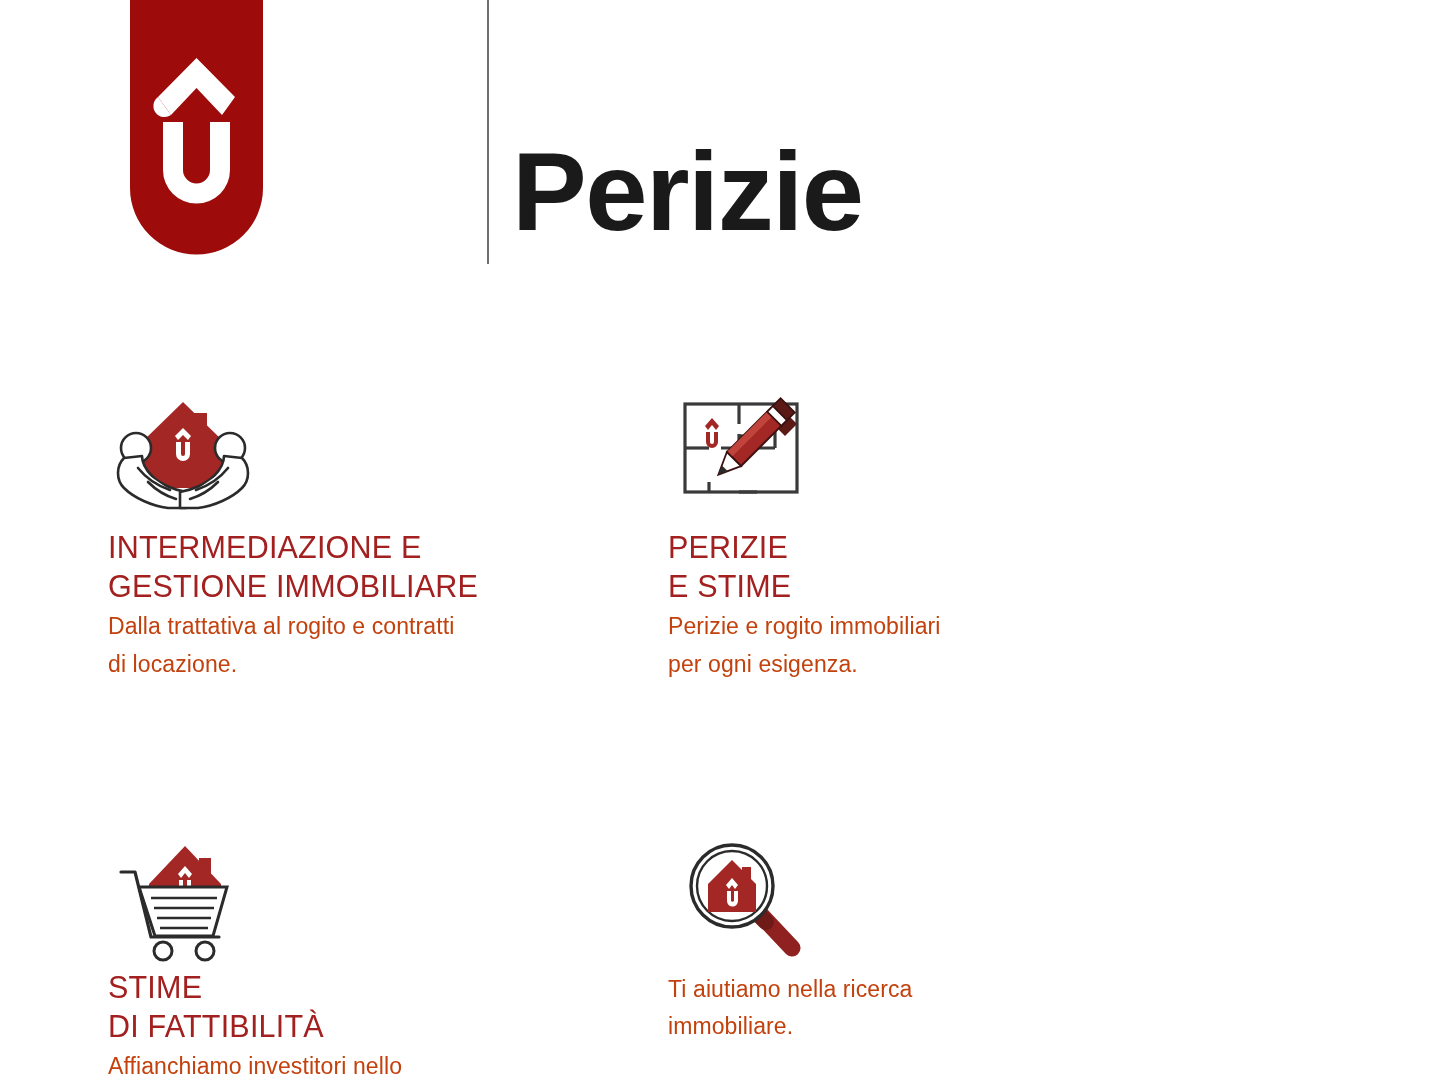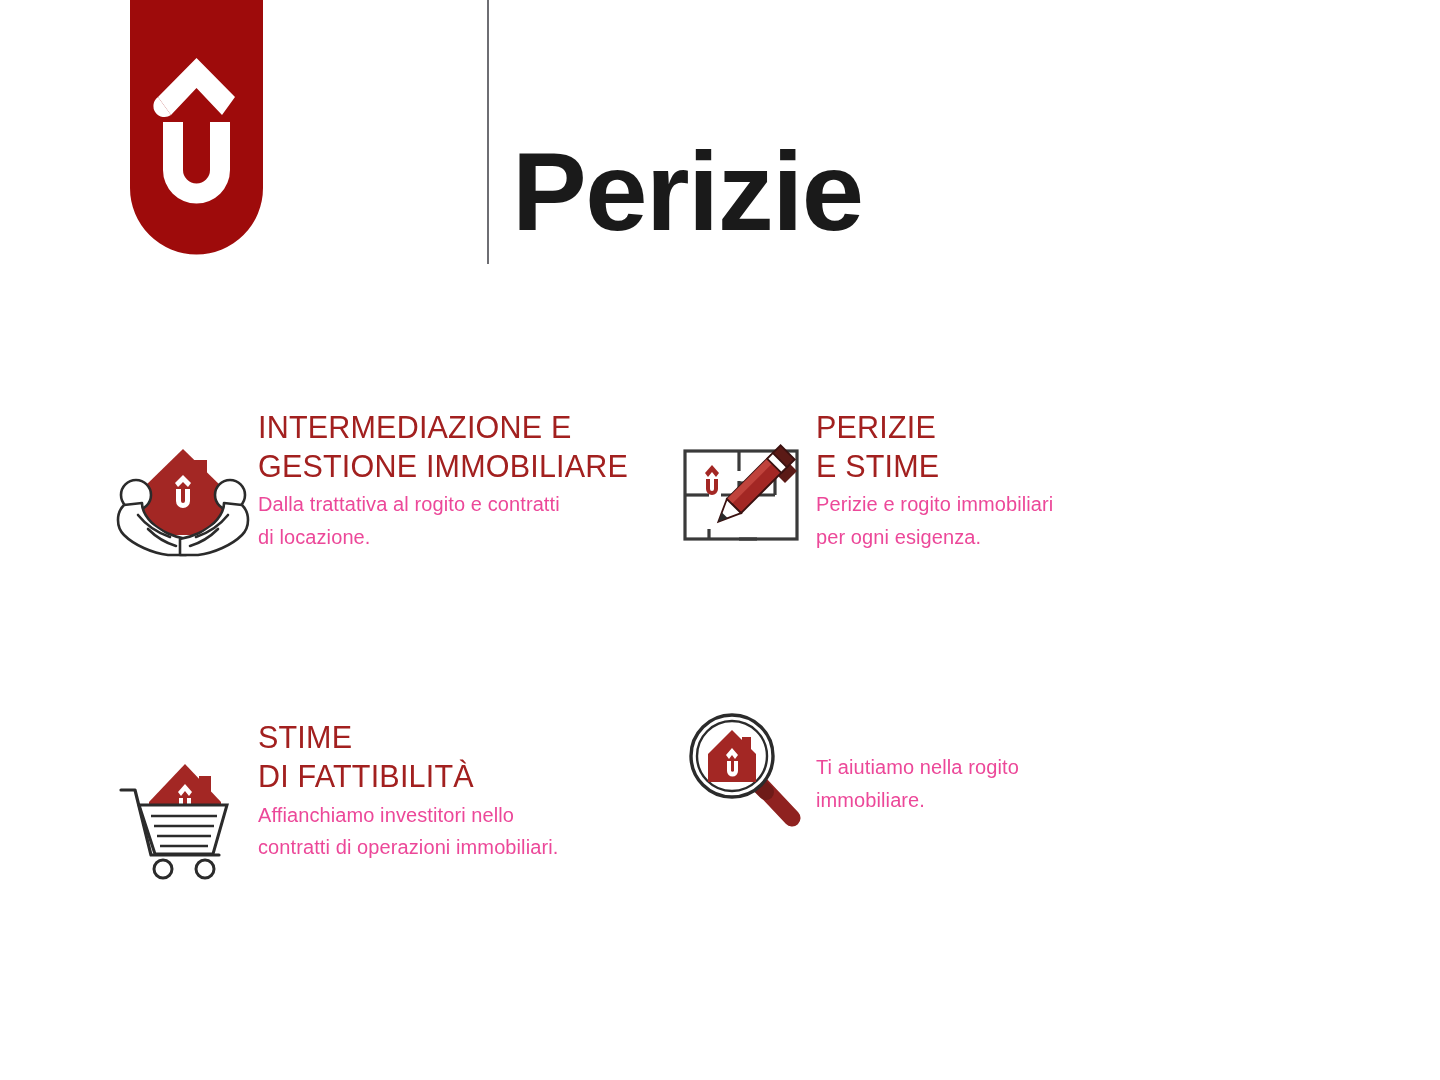--- a/index.html
+++ b/index.html
@@ -60,21 +60,22 @@
   }
   .service-row {
     display: flex;
     width: 1440px;
   }
   .service-col-left  { width: 668px; padding-left: 108px; box-sizing: border-box; }
   .service-col-right { width: 560px; padding-left: 0px; box-sizing: border-box; }
 
   .service-item {
     display: flex;
-    align-items: flex-end;
+    align-items: flex-start;
+    flex-direction: column;
   }
   .service-icon {
     flex: 0 0 auto;
     width: 150px;
     height: 120px;
     display: flex;
     align-items: flex-start;
     justify-content: center;
     padding-top: 10px;
     box-sizing: border-box;
@@ -88,23 +89,23 @@
     color: #a2201f;
     font-family: "Liberation Sans", sans-serif;
     font-size: 30.5px;
     font-weight: 400;
     line-height: 1.27;
     letter-spacing: 0.2px;
     white-space: pre-line;
     margin: 0;
   }
   .service-desc {
-    color: #ec4899;
-    font-family: "Liberation Sans", sans-serif;
-    font-size: 20px;
+    color: #c2410c;
+    font-family: "Liberation Sans", sans-serif;
+    font-size: 23px;
     font-weight: 400;
     line-height: 1.62;
     letter-spacing: 0.1px;
     white-space: pre-line;
     margin: 3px 0 0 0;
   }
 
   .row-gap { height: 143px; }
 
   svg { display: block; overflow: visible; }
@@ -259,21 +260,21 @@
               <circle cx="52" cy="50" r="41" fill="#ffffff" stroke="#2b2b2b" stroke-width="3.4"></circle>
               <circle cx="52" cy="50" r="35" fill="#ffffff" stroke="#2b2b2b" stroke-width="2.4"></circle>
 
               <path d="M52 24 L28 48 L28 76 L76 76 L76 48 Z" fill="#a32724"></path>
               <rect x="62" y="31" width="9" height="14" fill="#a32724"></rect>
               <path d="M52 42 L46 49 L49 53 L52 49 L55 53 L58 49 Z" fill="#ffffff"></path>
               <path d="M47 55 V65 A5.5 5.5 0 0 0 58 65 V55 H54 V65 A1.8 1.8 0 0 1 51 65 V55 Z" fill="#ffffff"></path>
             </svg>
           </div>
           <div class="service-text">
-            <div class="service-desc">Ti aiutiamo nella rogito
+            <div class="service-desc">Ti aiutiamo nella ricerca
 immobiliare.</div>
           </div>
         </div>
       </div>
     </div>
 
   </div>
 </div>
 
 </body></html>

